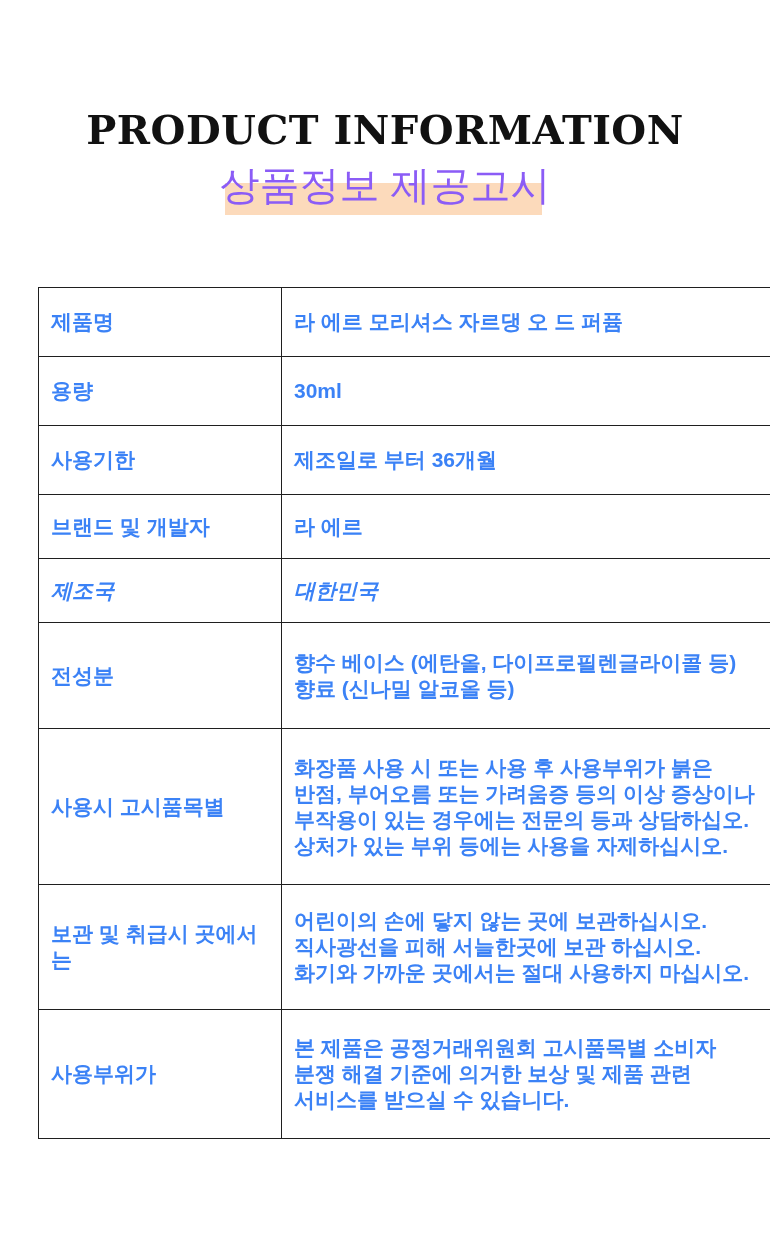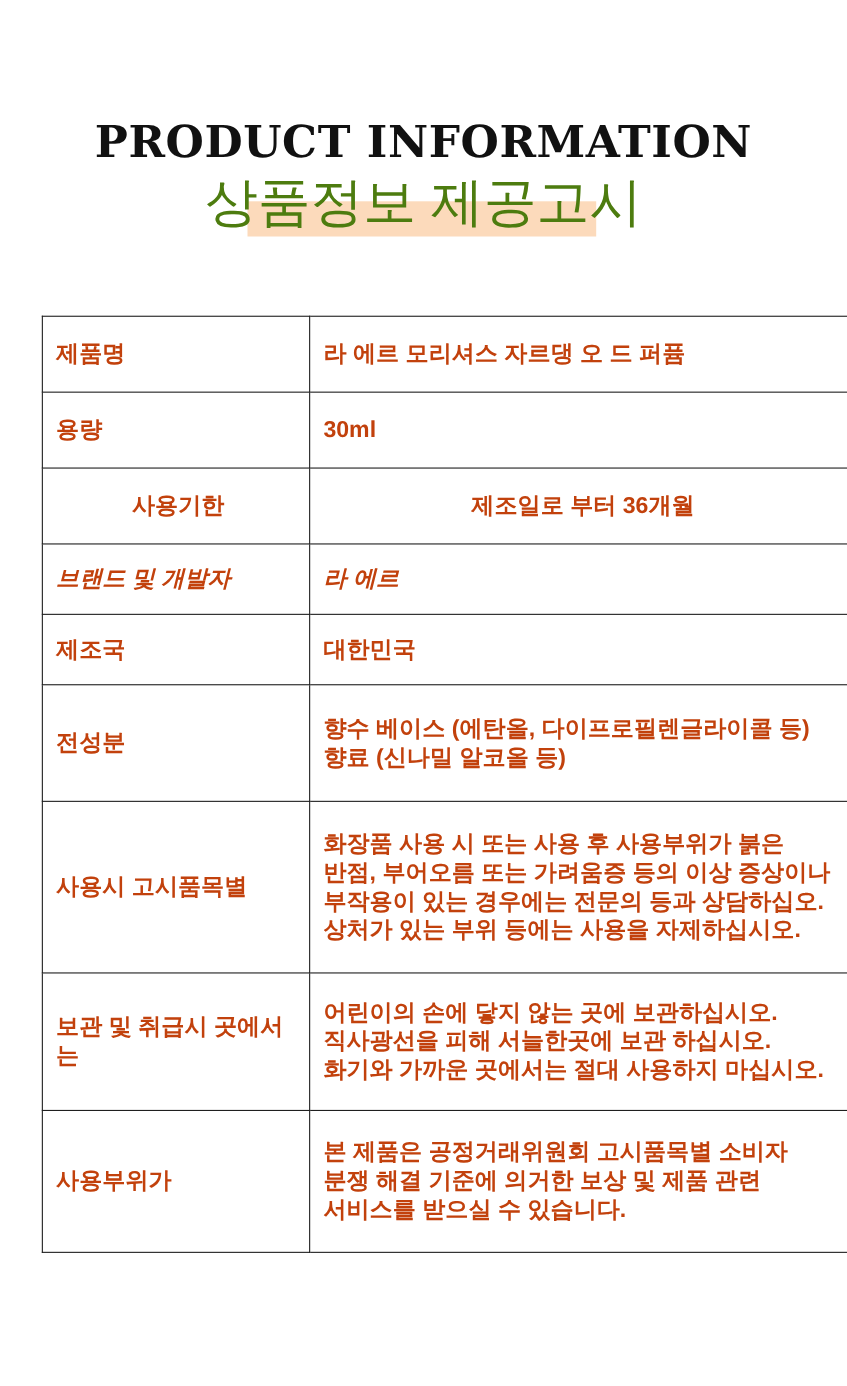--- a/index.html
+++ b/index.html
@@ -36,49 +36,49 @@
     width: 317px;
     height: 32px;
     background: #fcdabb;
   }
   .subtitle-text {
     position: absolute;
     top: 165px;
     left: 0;
     width: 100%;
     text-align: center;
-    font-size: 48px;
+    font-size: 40px;
     font-weight: 500;
     line-height: 40px;
-    color: #4d7c0f;
+    color: #8b5cf6;
   }
   table.info-table {
     position: absolute;
     top: 287px;
     left: 38px;
     width: 694px;
     border-collapse: collapse;
     table-layout: fixed;
   }
   table.info-table td {
     border: 1px solid #1f1f1f;
     vertical-align: middle;
     font-size: 21px;
     font-weight: 700;
     line-height: 26px;
-    color: #c2410c;
+    color: #3b82f6;
     padding: 4px 8px 4px 12px;
   }
   td.col-label { width: 222px; padding-left: 11px; }
   td.col-value { width: 472px; white-space: pre-line; }
   tr:nth-child(1) td { height: 60px; }
   tr:nth-child(2) td { height: 60px; }
-  tr:nth-child(3) td { height: 60px; text-align: center; }
-  tr:nth-child(4) td { height: 55px; font-style: italic; }
-  tr:nth-child(5) td { height: 55px; }
+  tr:nth-child(3) td { height: 60px; }
+  tr:nth-child(4) td { height: 55px; }
+  tr:nth-child(5) td { height: 55px; font-style: italic; }
   tr:nth-child(6) td { height: 97px; }
   tr:nth-child(7) td { height: 147px; }
   tr:nth-child(8) td { height: 116px; }
   tr:nth-child(9) td { height: 120px; }
 </style>
 </head>
 <body>
 
 <div class="page">
 

